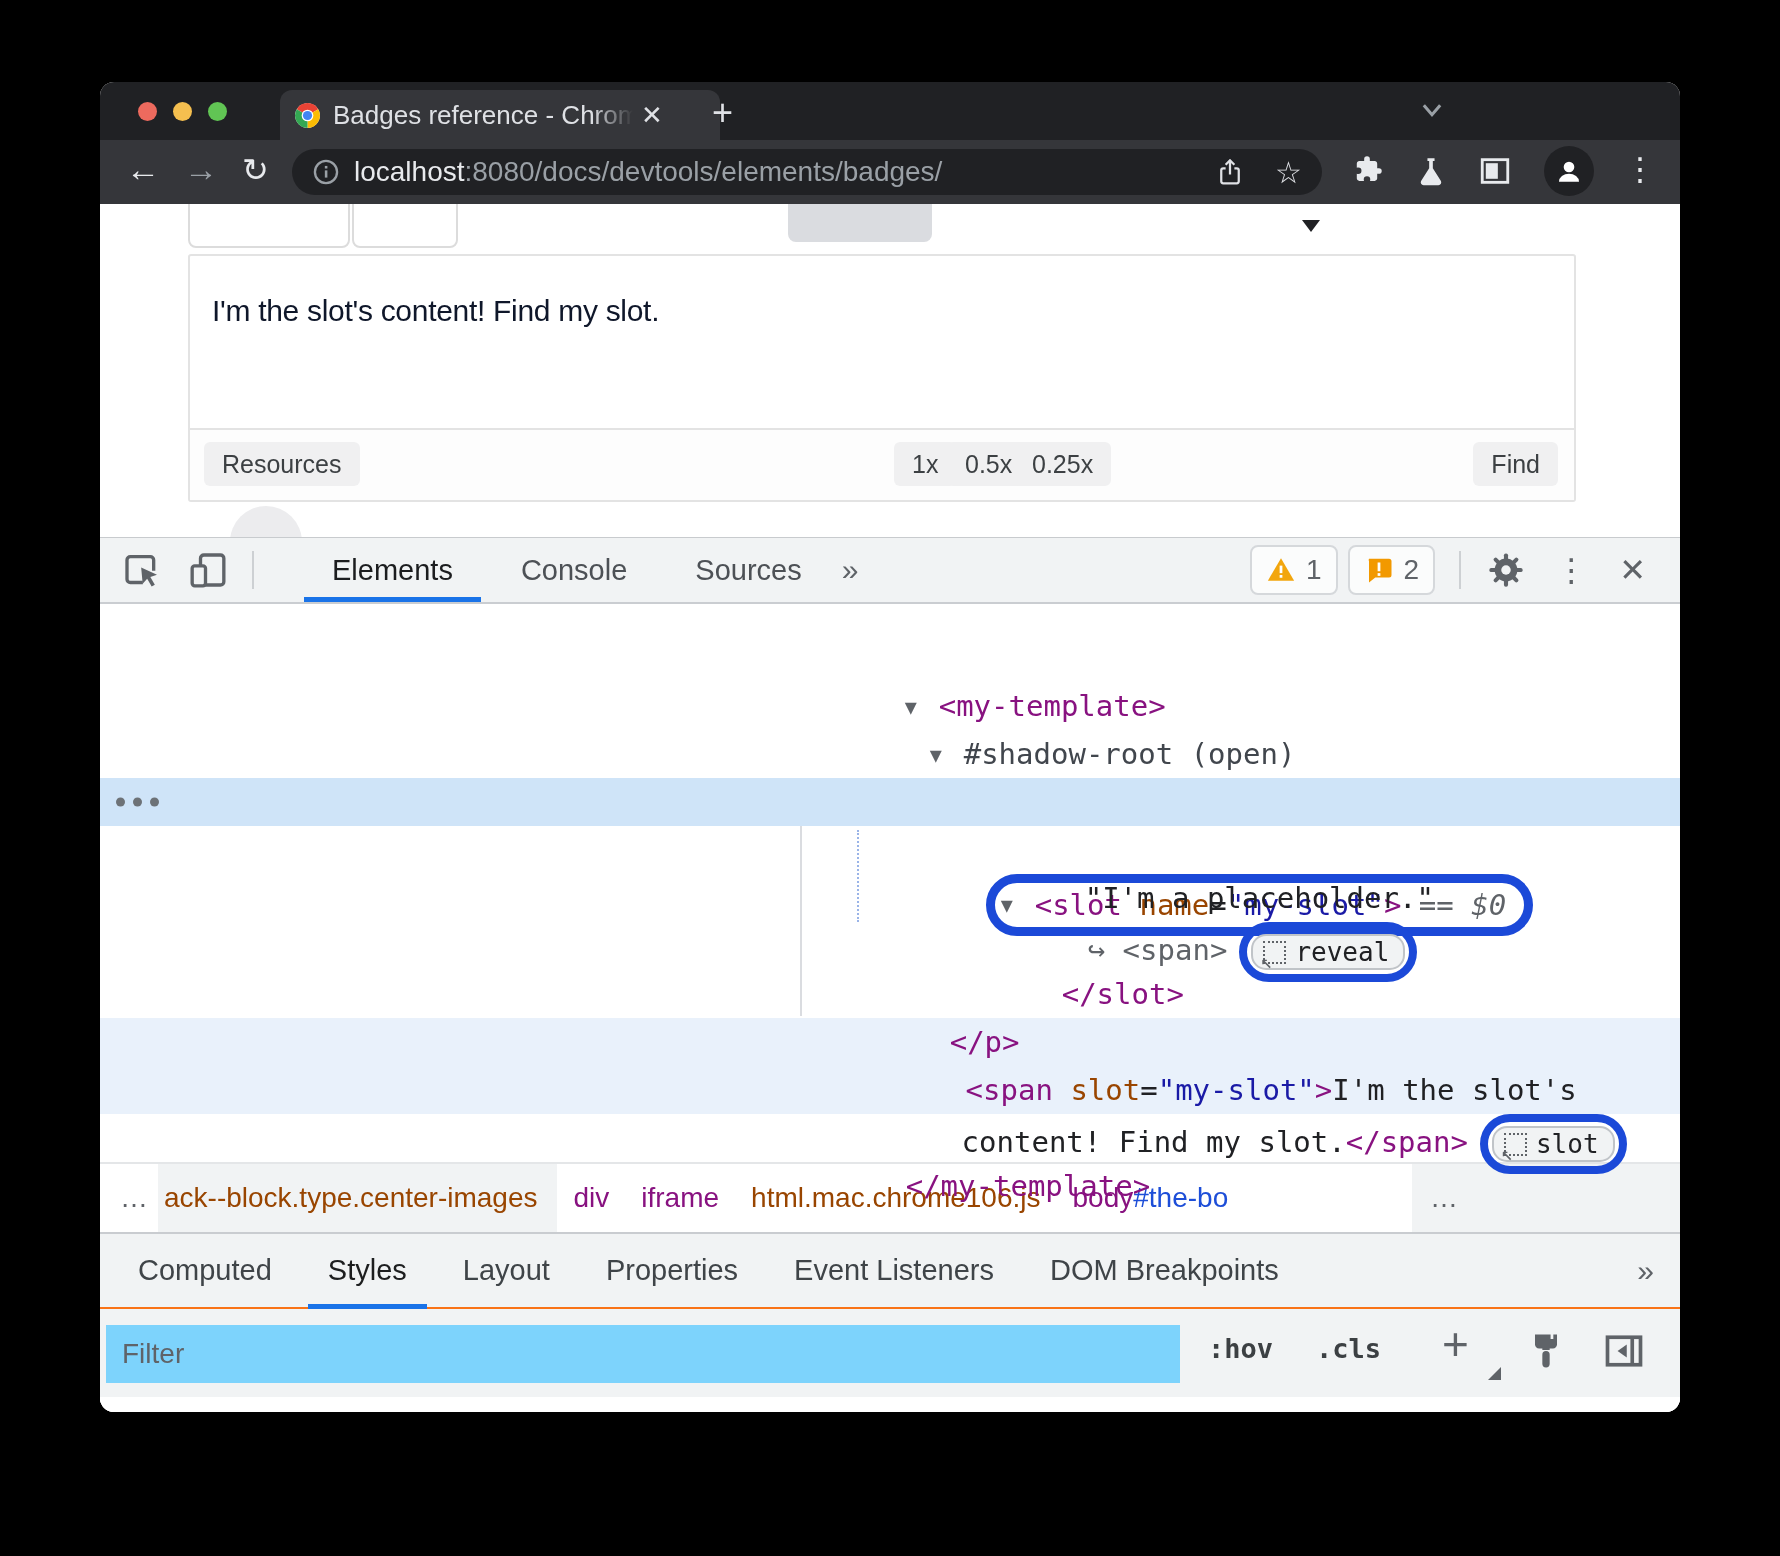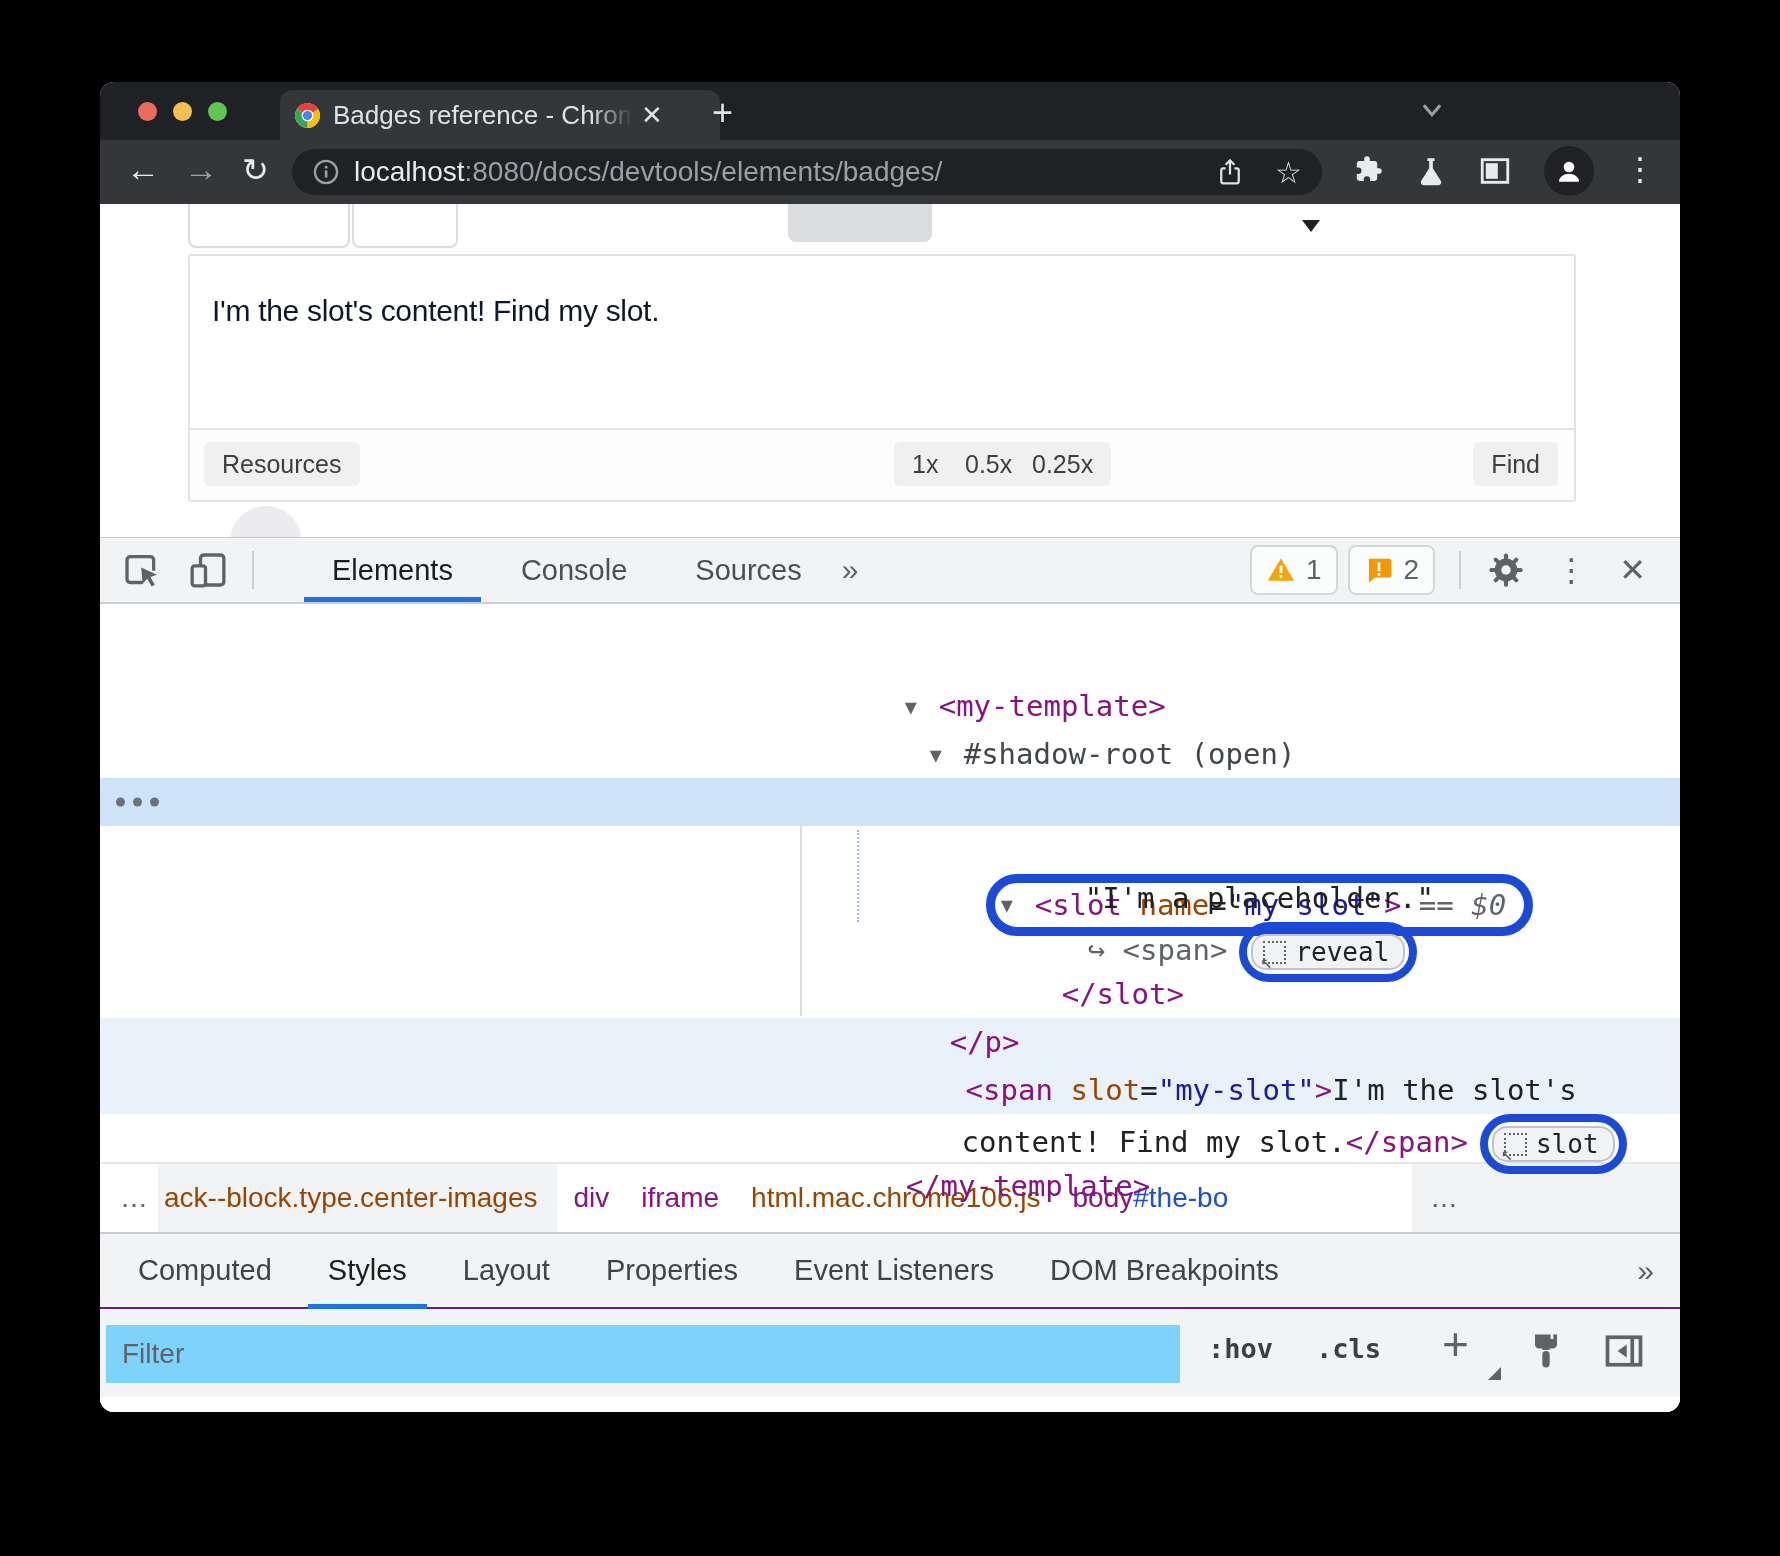--- a/index.html
+++ b/index.html
@@ -100,21 +100,21 @@
             display:flex;align-items:center;font-size:28px;box-sizing:border-box;overflow:hidden;}
   .crumb{padding:0 16px;color:#881280;white-space:nowrap;align-self:stretch;display:flex;align-items:center;}
   .crumb.ellip{color:#5f6368;padding:0 10px 0 20px;}
   .crumb.trunc{background:#f1f3f4;color:#994500;padding:0 20px 0 6px;}
   .crumb.orange{color:#994500;}
   .crumb .idpart{color:#1d4ed8;}
   .crumb-last{margin-left:auto;align-self:stretch;background:#f1f3f4;display:flex;align-items:center;
               padding-left:18px;min-width:250px;color:#5f6368;}
 
   
-  .sidetabs{height:75px;background:#f1f3f4;border-bottom:2px solid #701a75;display:flex;align-items:center;box-sizing:border-box;}
+  .sidetabs{height:75px;background:#f1f3f4;border-bottom:2px solid #f97316;display:flex;align-items:center;box-sizing:border-box;}
   .side-tab{font-size:29px;color:#3f4448;padding:0 28px;height:75px;display:flex;align-items:center;position:relative;}
   .side-tab.first{margin-left:10px;}
   .side-tab.active{color:#1d1e1f;}
   .side-tab.active::after{content:"";position:absolute;left:8px;right:8px;bottom:-2px;height:6px;background:#1a73e8;}
   .side-more{margin-left:auto;margin-right:26px;color:#5f6368;font-size:30px;}
 
   
   .filterbar{height:88px;background:#f1f3f4;position:relative;}
   .filter-input{position:absolute;left:6px;top:16px;width:1074px;height:58px;border:none;background:#7dd3fc;
                 font-size:28px;padding:0 16px;font-family:"Liberation Sans",sans-serif;color:#202124;outline:none;box-sizing:border-box;}

